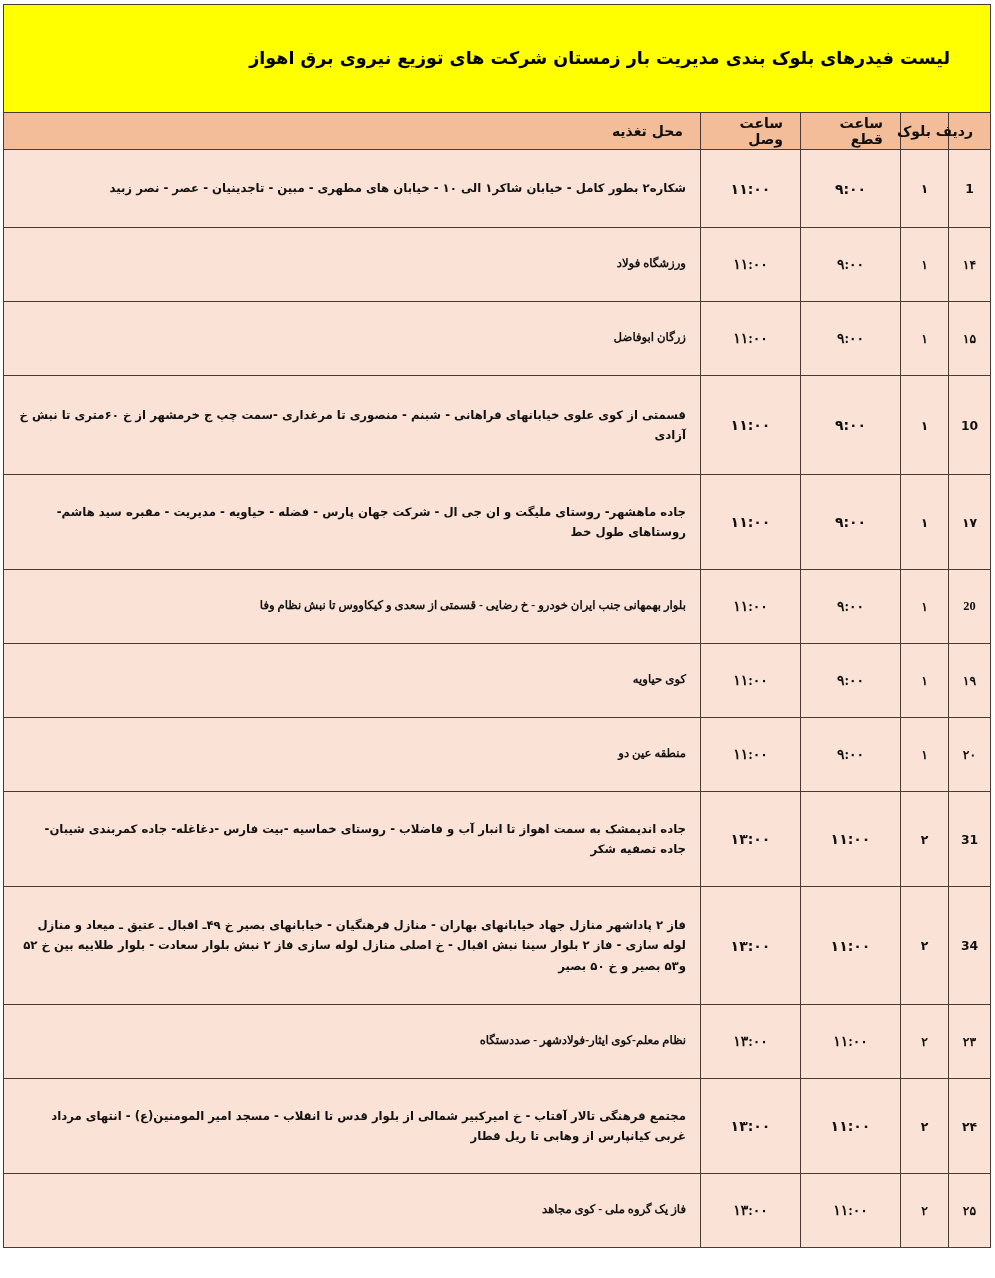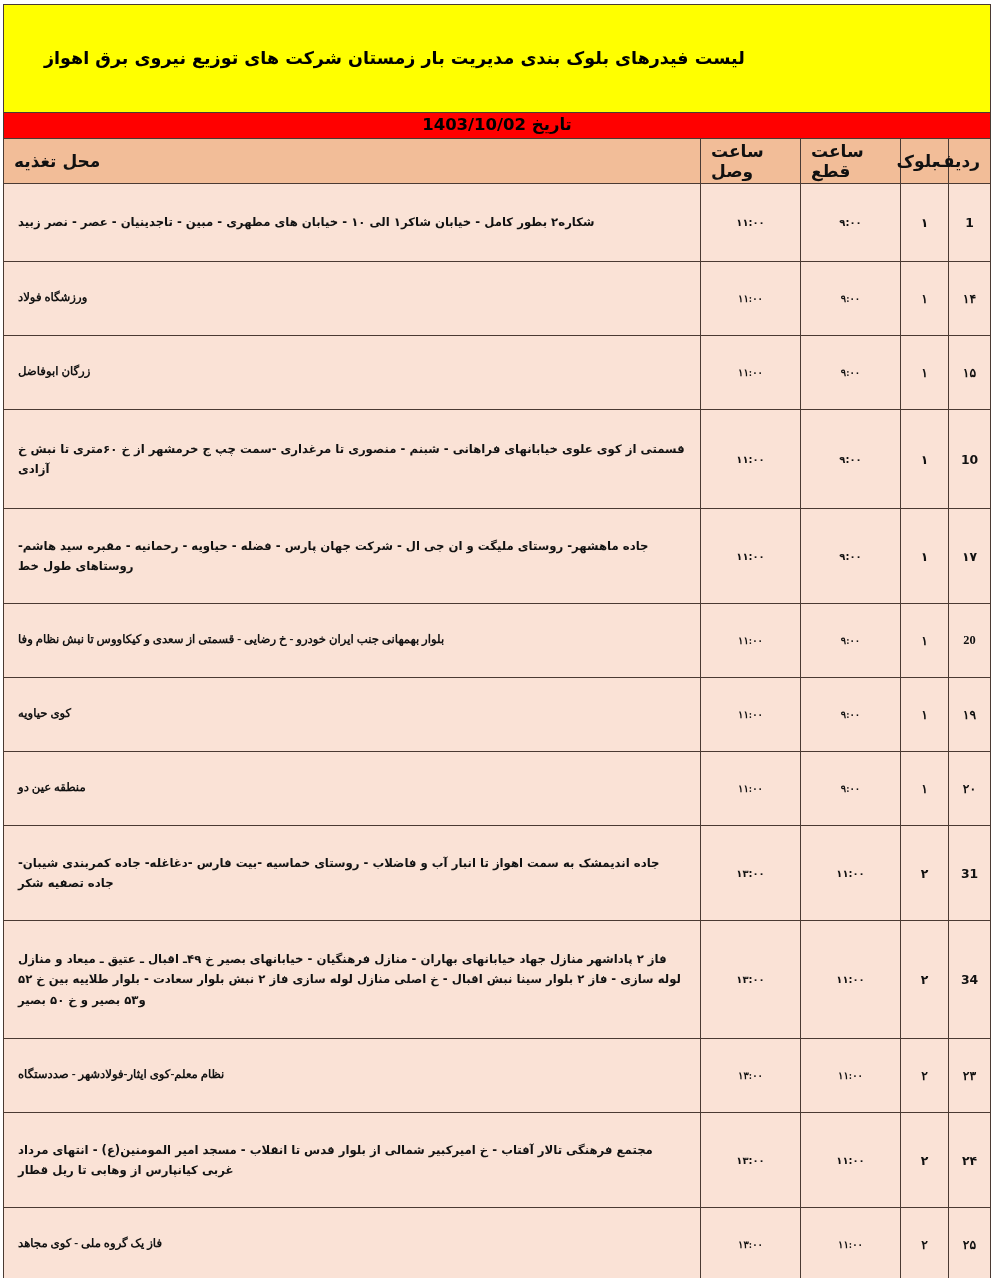--- a/index.html
+++ b/index.html
@@ -34,21 +34,21 @@
   table.outage-table th {
     border: 1px solid #4a3a33;
     box-sizing: border-box;
     vertical-align: middle;
   }
 
   
   .banner-cell {
     background: #ffff00;
     height: 108px;
-    text-align: left;
+    text-align: right;
     padding: 12px 40px;
     border: 1px solid #4a3a33 !important;
   }
   .banner-title {
     font-size: 17.5px;
     font-weight: bold;
     color: #000000;
     line-height: 1.5;
     letter-spacing: 0px;
   }
@@ -66,47 +66,47 @@
     font-weight: bold;
     color: #000000;
     direction: rtl;
     unicode-bidi: isolate;
   }
 
   
   thead.col-head th {
     background: #f2bd98;
     height: 26px;
-    font-size: 17px;
+    font-size: 14px;
     font-weight: bold;
     color: #111111;
-    text-align: left;
-    padding: 2px 10px;
+    text-align: right;
+    padding: 2px 17px;
   }
 
   
   tbody.rows td {
     background: #fae2d6;
     font-size: 11.7px;
     font-weight: bold;
     color: #111111;
     text-align: center;
     padding: 6px 4px;
   }
   tbody.rows td.feeder {
     padding: 6px 14px;
     line-height: 1.75;
-    text-align: left;
+    text-align: right;
   }
   tbody.rows td.num,
   tbody.rows td.block {
     font-size: 12.4px;
   }
   tbody.rows td.time {
-    font-size: 10px;
+    font-size: 14px;
     letter-spacing: 0.4px;
   }
 
   
   col.c-radif  { width: 42px;  }
   col.c-block  { width: 48px;  }
   col.c-off    { width: 100px; }
   col.c-on     { width: 100px; }
   col.c-feeder { width: 697px; }
 
@@ -129,25 +129,20 @@
       <col class="c-on">
       <col class="c-feeder">
     </colgroup>
 
     <thead>
       <tr>
         <th class="banner-cell" colspan="5">
           <div class="banner-title">لیست فیدرهای بلوک بندی مدیریت بار زمستان شرکت های توزیع نیروی برق اهواز</div>
         </th>
       </tr>
-      <tr>
-        <th class="date-cell" colspan="5">
-          <span class="date-text">تاریخ 1403/10/02</span>
-        </th>
-      </tr>
     </thead>
 
     <thead class="col-head">
       <tr>
         <th>ردیف</th>
         <th>بلوک</th>
         <th>ساعت قطع</th>
         <th>ساعت وصل</th>
         <th>محل تغذیه</th>
       </tr>
@@ -180,21 +175,21 @@
         <td class="block">۱</td>
         <td class="time">۹:۰۰</td>
         <td class="time">۱۱:۰۰</td>
         <td class="feeder">قسمتی از کوی علوی خیابانهای فراهانی - شبنم - منصوری تا مرغداری -سمت چپ ج خرمشهر از خ ۶۰متری تا نبش خ آزادی</td>
       </tr>
       <tr class="r-h4">
         <td class="num">۱۷</td>
         <td class="block">۱</td>
         <td class="time">۹:۰۰</td>
         <td class="time">۱۱:۰۰</td>
-        <td class="feeder">جاده ماهشهر- روستای ملیگت و ان جی ال  - شرکت جهان پارس - فضله - حیاویه - رحمانیه - مقبره سید هاشم- روستاهای طول خط</td>
+        <td class="feeder">جاده ماهشهر- روستای ملیگت و ان جی ال  - شرکت جهان پارس - فضله - حیاویه - مدیریت - مقبره سید هاشم- روستاهای طول خط</td>
       </tr>
       <tr class="r-h2">
         <td class="num">20</td>
         <td class="block">۱</td>
         <td class="time">۹:۰۰</td>
         <td class="time">۱۱:۰۰</td>
         <td class="feeder">بلوار بهمهانی جنب ایران خودرو - خ رضایی - قسمتی از سعدی و کیکاووس تا نبش نظام وفا</td>
       </tr>
       <tr class="r-h2">
         <td class="num">۱۹</td>

